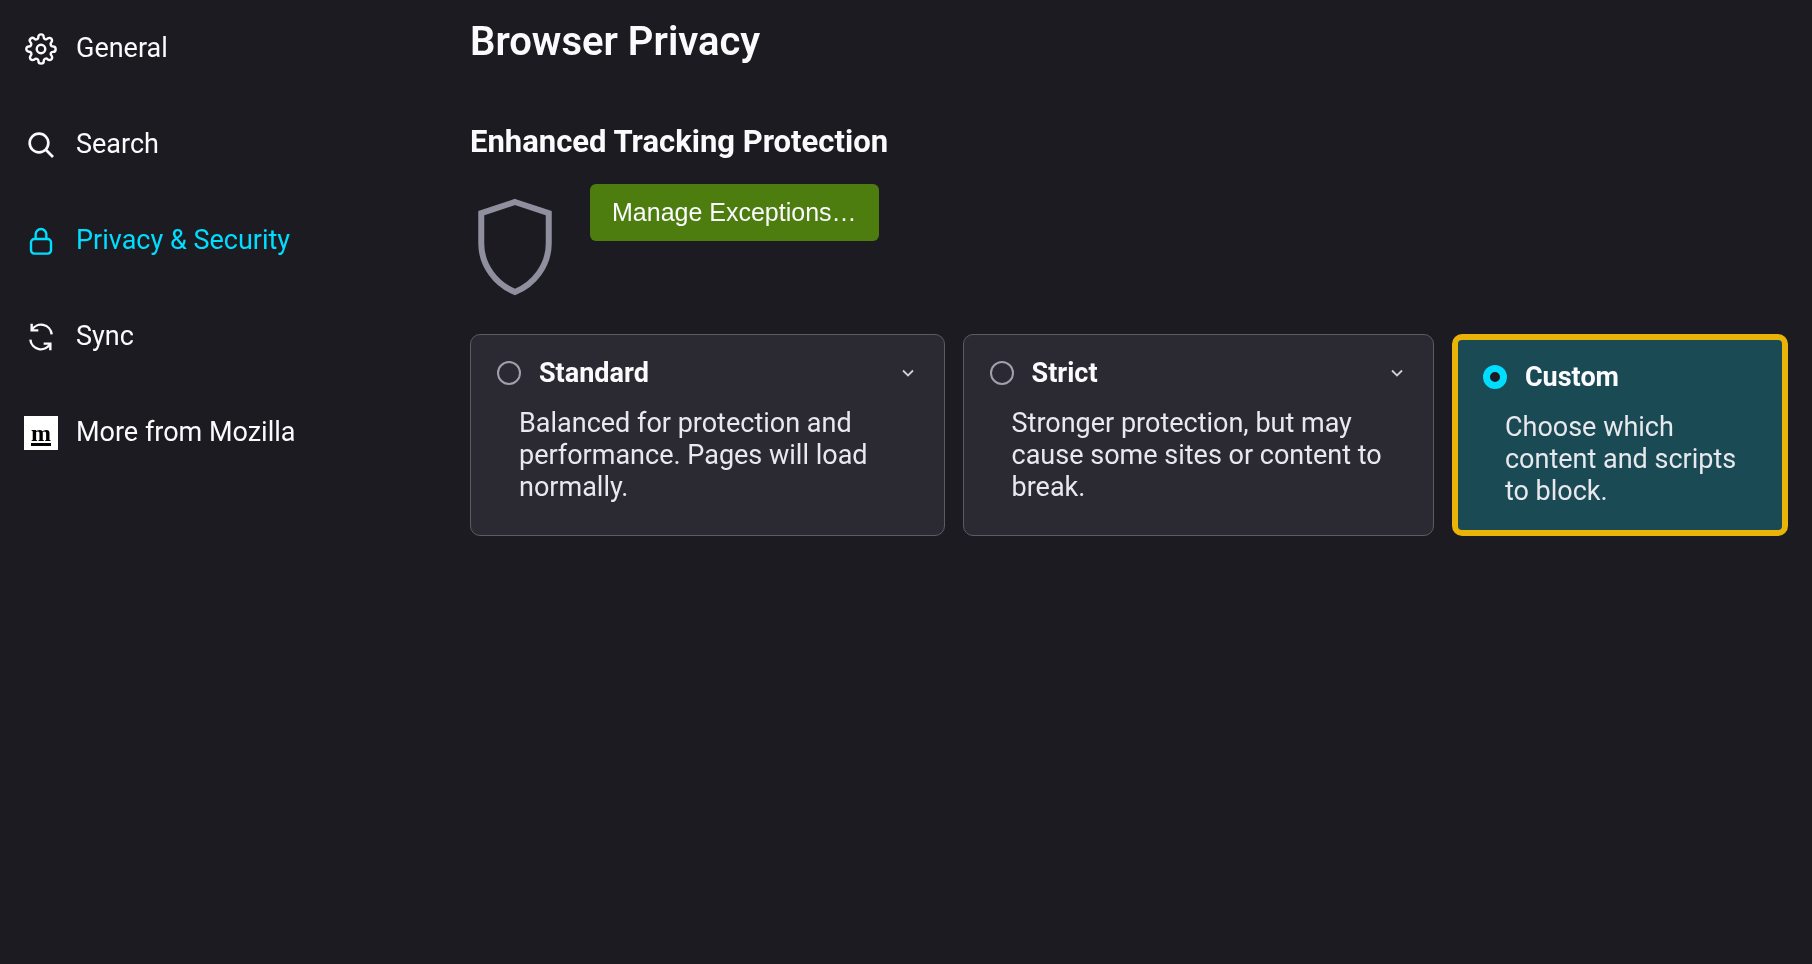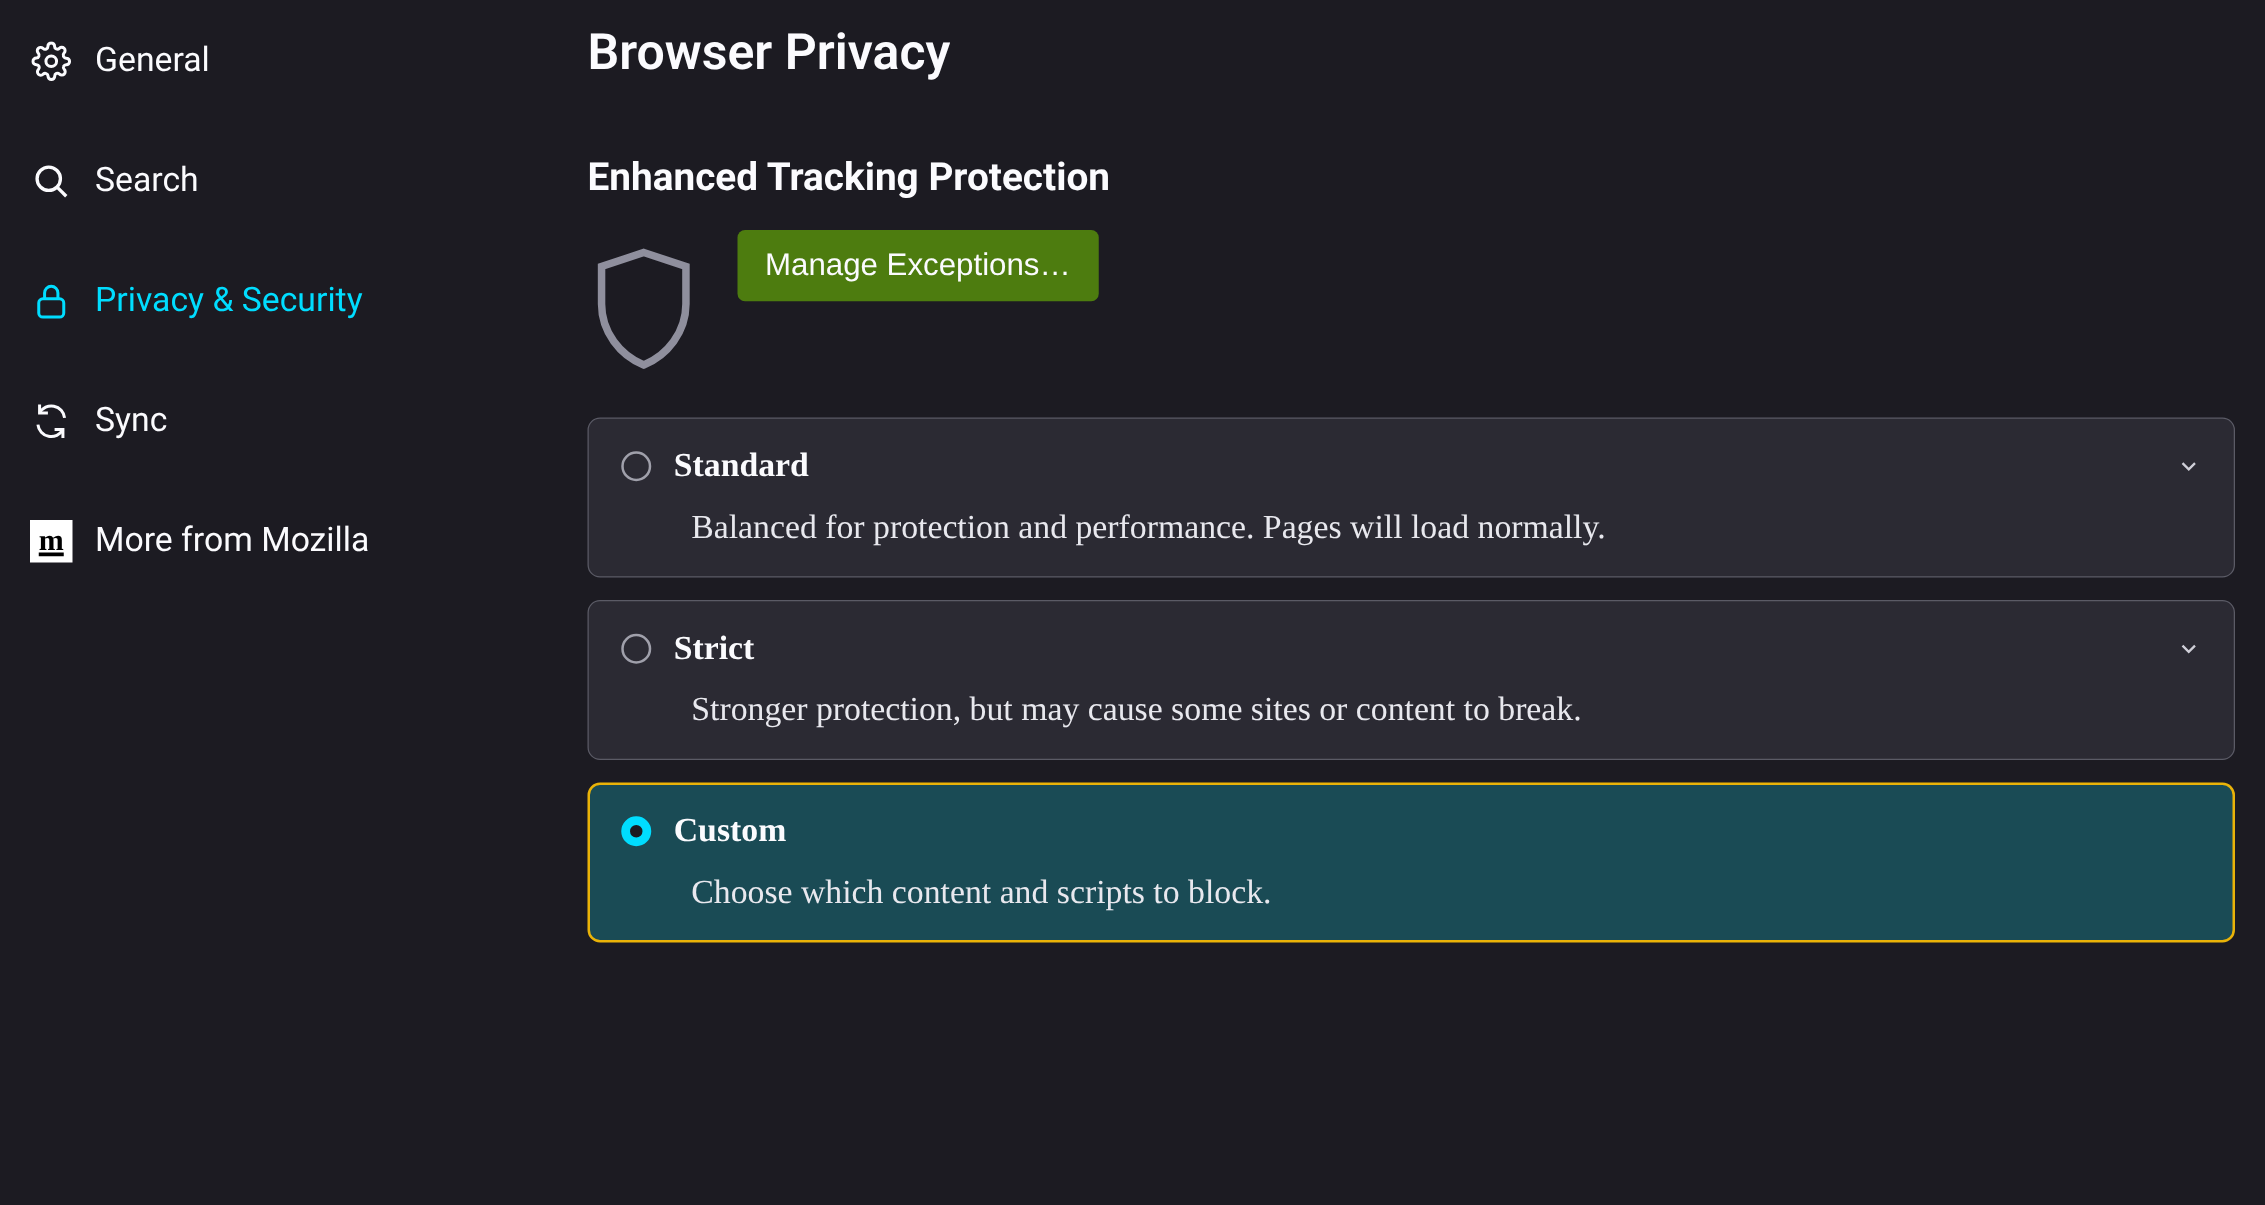--- a/index.html
+++ b/index.html
@@ -111,33 +111,32 @@
     padding: 14px 22px;
     border-radius: 6px;
     cursor: pointer;
     white-space: nowrap;
     flex-shrink: 0;
     font-weight: 500;
   }
   .options-stack {
     margin-top: 28px;
     display: flex;
-    flex-direction: column;
+    flex-direction: row;
     gap: 18px;
-    font-family: Liberation Serif, serif;
   }
   .option-card {
     border: 1px solid #5b5b66;
     border-radius: 10px;
     padding: 22px 26px 24px 26px;
     background: #2b2a33;
     position: relative;
   }
   .option-card.selected {
-    border: 2px solid #eab308;
+    border: 6px solid #eab308;
     background: #1a4b55;
     padding: 21px 25px 23px 25px;
   }
   .option-card-header {
     display: flex;
     align-items: center;
     gap: 18px;
   }
   .radio {
     width: 24px;
@@ -152,21 +151,21 @@
     background: #1c1b22;
   }
   .option-title {
     font-size: 27px;
     font-weight: 700;
   }
   .option-desc {
     font-size: 27px;
     color: #e8e8ee;
     margin-top: 18px;
-    margin-left: 56px;
+    margin-left: 22px;
   }
   .chevron {
     position: absolute;
     right: 26px;
     top: 28px;
   }
   .chevron svg {
     width: 20px;
     height: 20px;
   }

